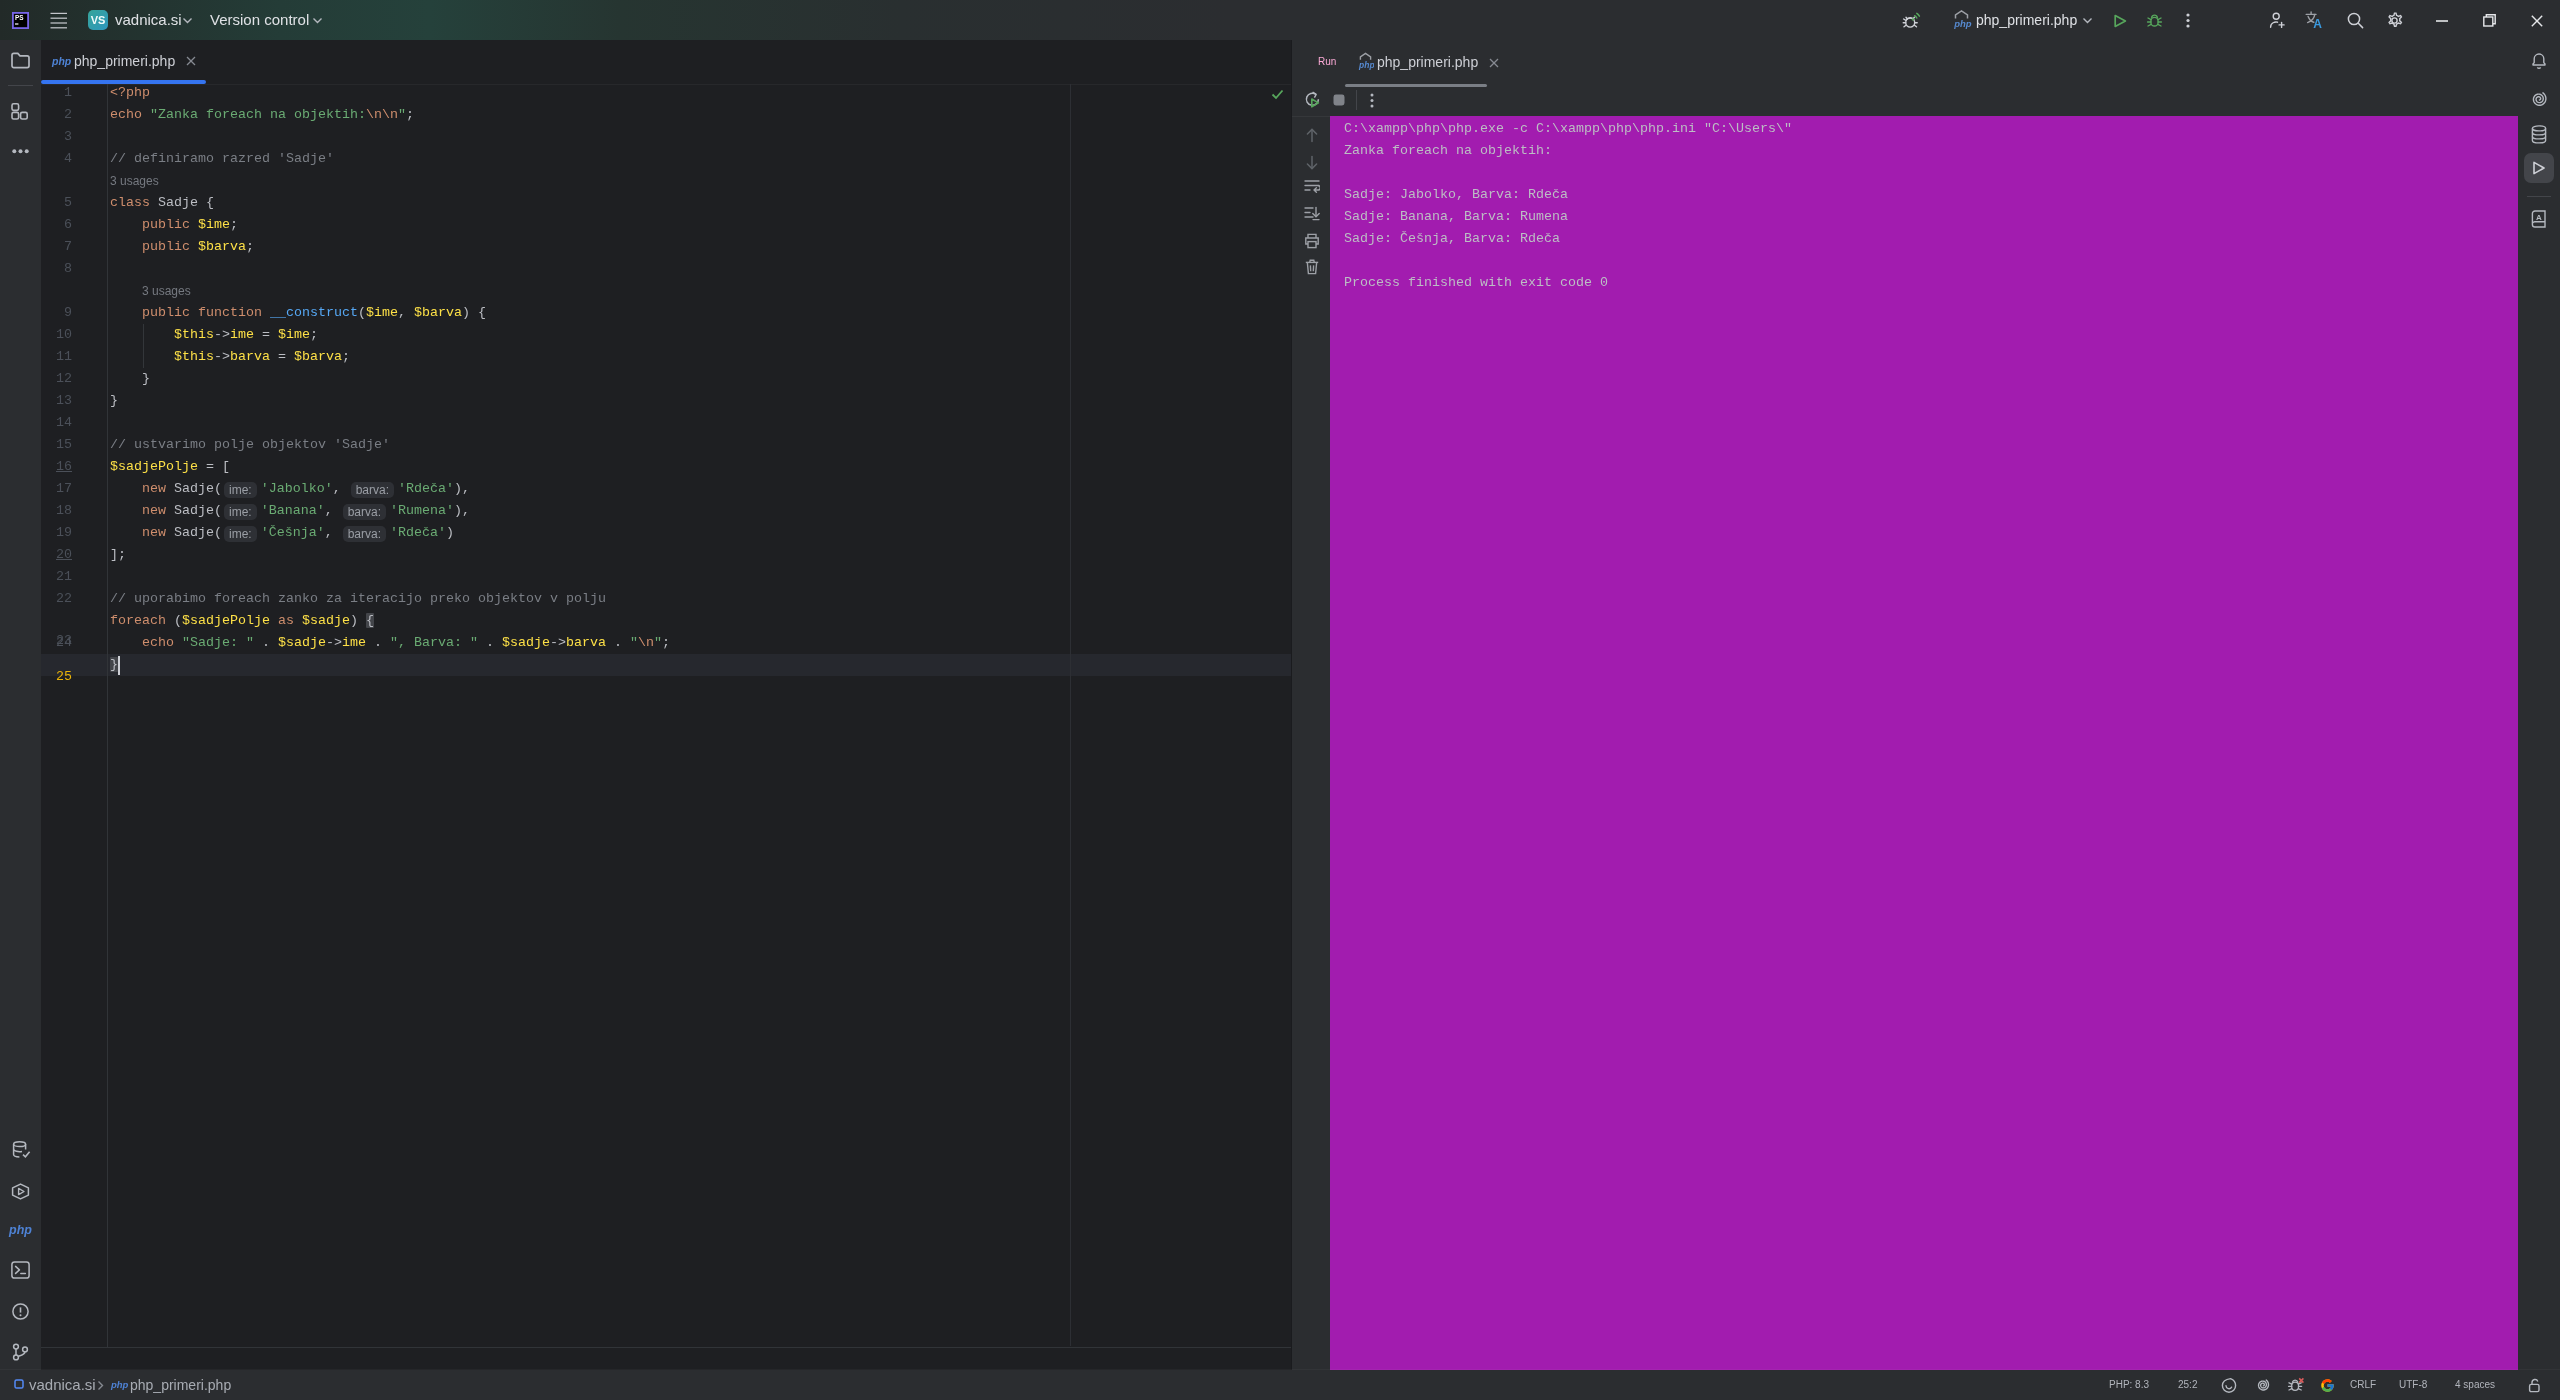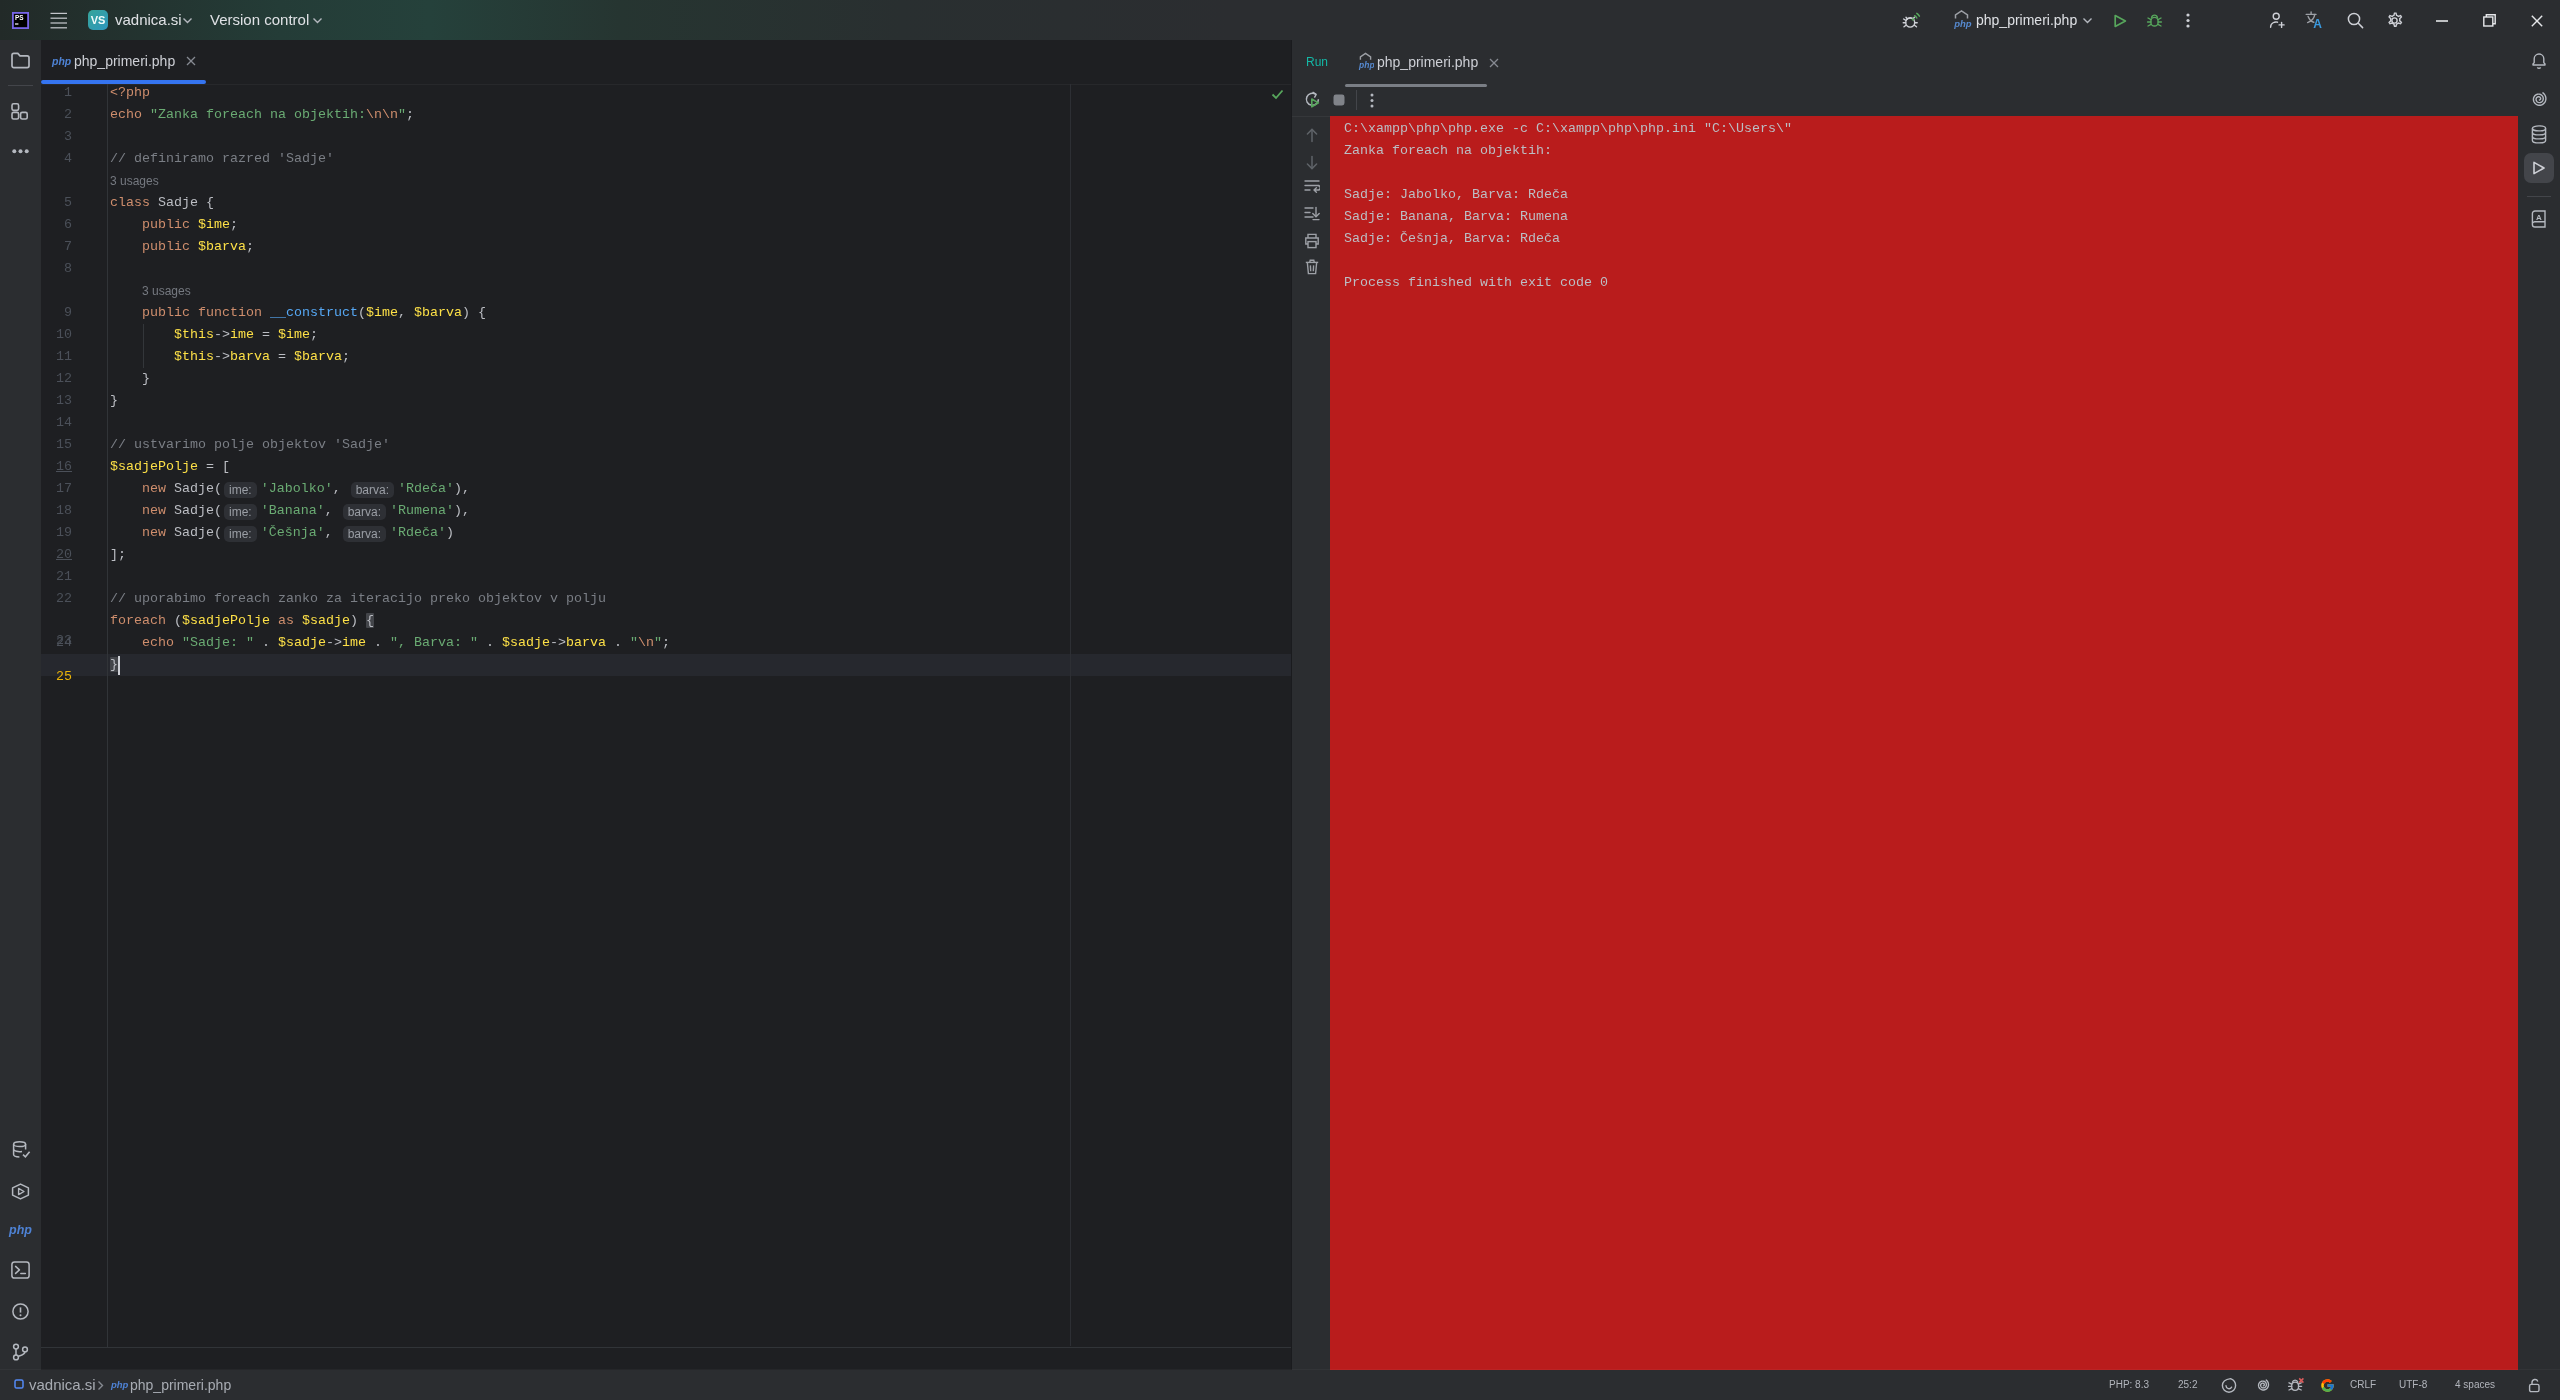--- a/index.html
+++ b/index.html
@@ -16,21 +16,21 @@
   .crow,.ln,.orow{position:absolute;height:22px;white-space:pre;font-family:"Liberation Mono",monospace;font-size:13.333px;line-height:22px;color:#BCBEC4;}
   .ln{left:0;width:31px;text-align:right;color:#4B5059;}
   .crow{left:69px;}
   .k{color:#CF8E6D}.s{color:#6AAB73}.c{color:#7A7E85}.v{color:#fde047}.f{color:#56A8F5}
   .br{background:#43454A;border-radius:1px;}
   .us{font-family:"Liberation Sans",sans-serif;font-size:12px;color:#757980;}
   .chip{display:inline-block;background:#2E3035;border-radius:5px;padding:0 5px;margin:0 4px 0 2px;
         font-family:"Liberation Sans",sans-serif;font-size:12px;color:#9A9EA5;height:16px;line-height:16px;vertical-align:-2px;}
   
   #runpanel{position:absolute;left:1292px;top:40px;width:1226px;height:1330px;background:#2B2D30;}
-  #console{position:absolute;left:38px;top:76px;width:1188px;height:1254px;background:#b91c1c;}
+  #console{position:absolute;left:38px;top:76px;width:1188px;height:1254px;background:#a21caf;}
   .orow{position:static;}
   
   #rightbar{position:absolute;left:2518px;top:40px;width:42px;height:1330px;background:#2B2D30;}
   
   #statusbar{position:absolute;left:0;top:1370px;width:2560px;height:30px;background:#2B2D30;box-shadow:0 -1px 0 rgba(255,255,255,0.035);}
   .sbtxt{position:absolute;top:0;height:30px;line-height:30px;color:#B2B5BC;font-size:10px;}
   .phpico{font-style:italic;font-weight:bold;color:#4E82D4;font-family:"Liberation Sans",sans-serif;}
   .fname{font-size:14px !important;letter-spacing:0;}
 </style></head>
 <body>
@@ -295,21 +295,21 @@
   <div class="ln" style="top:570px;margin-top:20px;">23</div>
   <div class="crow" style="top:570px"><span class="k">foreach</span> (<span class="v">$sadjePolje</span> <span class="k">as</span> <span class="v">$sadje</span>) <span class="br">{</span></div>
   <div class="ln" style="top:592px;">24</div>
   <div class="crow" style="top:592px">    <span class="k">echo</span> <span class="s">"Sadje: "</span> . <span class="v">$sadje</span>-&gt;<span class="v">ime</span> . <span class="s">", Barva: "</span> . <span class="v">$sadje</span>-&gt;<span class="v">barva</span> . <span class="s">"</span><span class="k">\n</span><span class="s">"</span>;</div>
   <div class="ln" style="top:626px;color:#eab308">25</div>
   <div class="crow" style="top:614px"><span class="br">}</span></div>
 </div>
 <div class="abs" style="left:1291px;top:40px;width:1px;height:1330px;background:#1A1B1E;"></div>
 <div id="runpanel">
 
-  <div class="abs" style="left:14px;top:0;height:44px;line-height:44px;font-size:12px;color:#14b8a6;">Run</div>
+  <div class="abs" style="left:26px;top:0;height:44px;line-height:44px;font-size:10px;color:#f9a8d4;">Run</div>
   <svg class="abs" style="left:65px;top:12px" width="17" height="19" viewBox="0 0 17 19">
     <path d="M3.4 7.8 L3.4 4.8 L8.5 1.4 L13.6 4.8 L13.6 7.8" fill="none" stroke="#9DA0A6" stroke-width="1.4"></path>
     <text x="2" y="15.6" font-family="Liberation Sans" font-size="8.5" font-style="italic" font-weight="bold" fill="#5689CF">php</text>
   </svg>
   <div class="abs fname" style="left:85px;top:0;height:44px;line-height:44px;color:#CED0D6;">php_primeri.php</div>
   <svg class="abs" style="left:197px;top:18px" width="10" height="10" viewBox="0 0 10 10">
       <g stroke="#868A91" stroke-width="1.3">
         <line x1="1" y1="1" x2="9" y2="9"></line>
         <line x1="9" y1="1" x2="1" y2="9"></line>
       </g>

